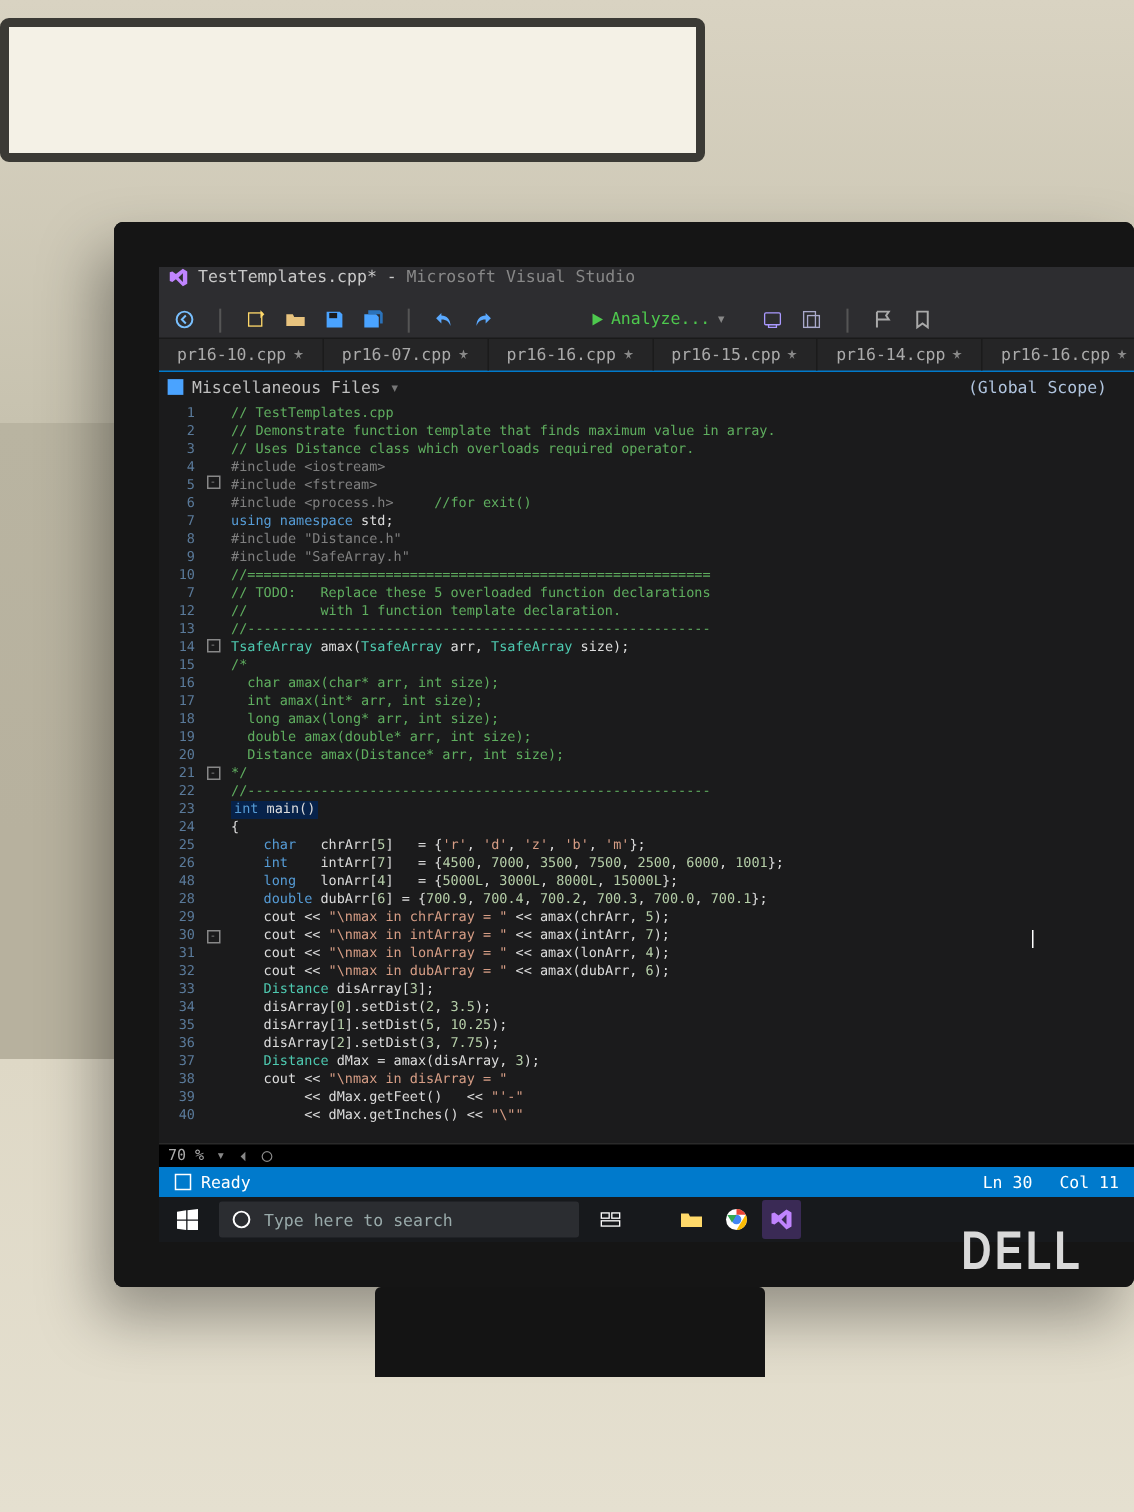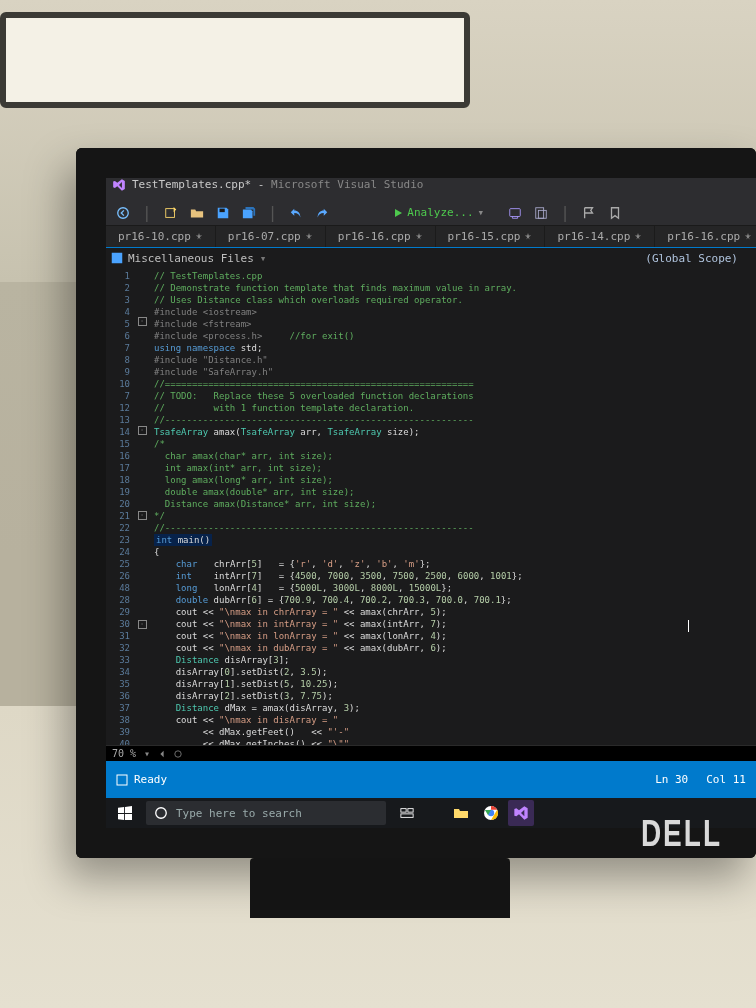--- a/index.html
+++ b/index.html
@@ -35,21 +35,21 @@
   .gutter div  { height:12px; }
   .fold        { width:12px; background:#1b1b1c; }
   .fold .box   { width:9px; height:9px; border:1px solid #888; margin:1px auto; font-size:7px; line-height:7px; text-align:center; color:#888; }
   .code        { flex:1; padding:2px 0 2px 6px; white-space:pre; color:#dcdcdc; position:relative; }
   .c-cmt  { color:#5fae5f; } .c-kw { color:#569cd6; } .c-typ { color:#4ec9b0; }
   .c-str  { color:#d69d85; } .c-pre{ color:#808080;} .c-num { color:#b5cea8; }
   .caret       { position:absolute; width:1px; height:12px; background:#fff; }
   .editor-foot { height:16px; background:#000000; color:#aaa; font-size:10px; display:flex; align-items:center; padding:0 6px; border-top:1px solid #2a2a2a; gap:8px; }
   .editor-foot svg { width:8px; height:8px; fill:#888; }
   
-  .vs-status   { height:37px; background:#007acc; color:#fff; font-size:11px; display:flex; align-items:center; padding:0 10px; }
+  .vs-status   { height:20px; background:#007acc; color:#fff; font-size:11px; display:flex; align-items:center; padding:0 10px; }
   .vs-status .r{ margin-left:auto; display:flex; gap:18px; }
   .win-bar     { height:30px; background:#17191c; display:flex; align-items:center; gap:6px; padding:0 4px; font-size:11px; color:#ccc; }
   .win-btn     { width:30px; height:30px; display:flex; align-items:center; justify-content:center; }
   .win-btn svg { width:14px; height:14px; fill:#fff; }
   .search-box  { flex:0 0 240px; height:24px; background:#2b2d31; border-radius:2px; display:flex; align-items:center; gap:8px; padding:0 8px; color:#9aa; }
   .search-box svg{ width:14px; height:14px; fill:#fff; }
   .task-icons  { display:flex; gap:4px; margin-left:20px; }
   .task-icons .ico{ width:26px; height:26px; display:flex; align-items:center; justify-content:center; border-radius:2px; }
   .task-icons svg{ width:16px; height:16px; }
   .hl-row { background:#07224a; display:inline-block; padding:0 2px; }

